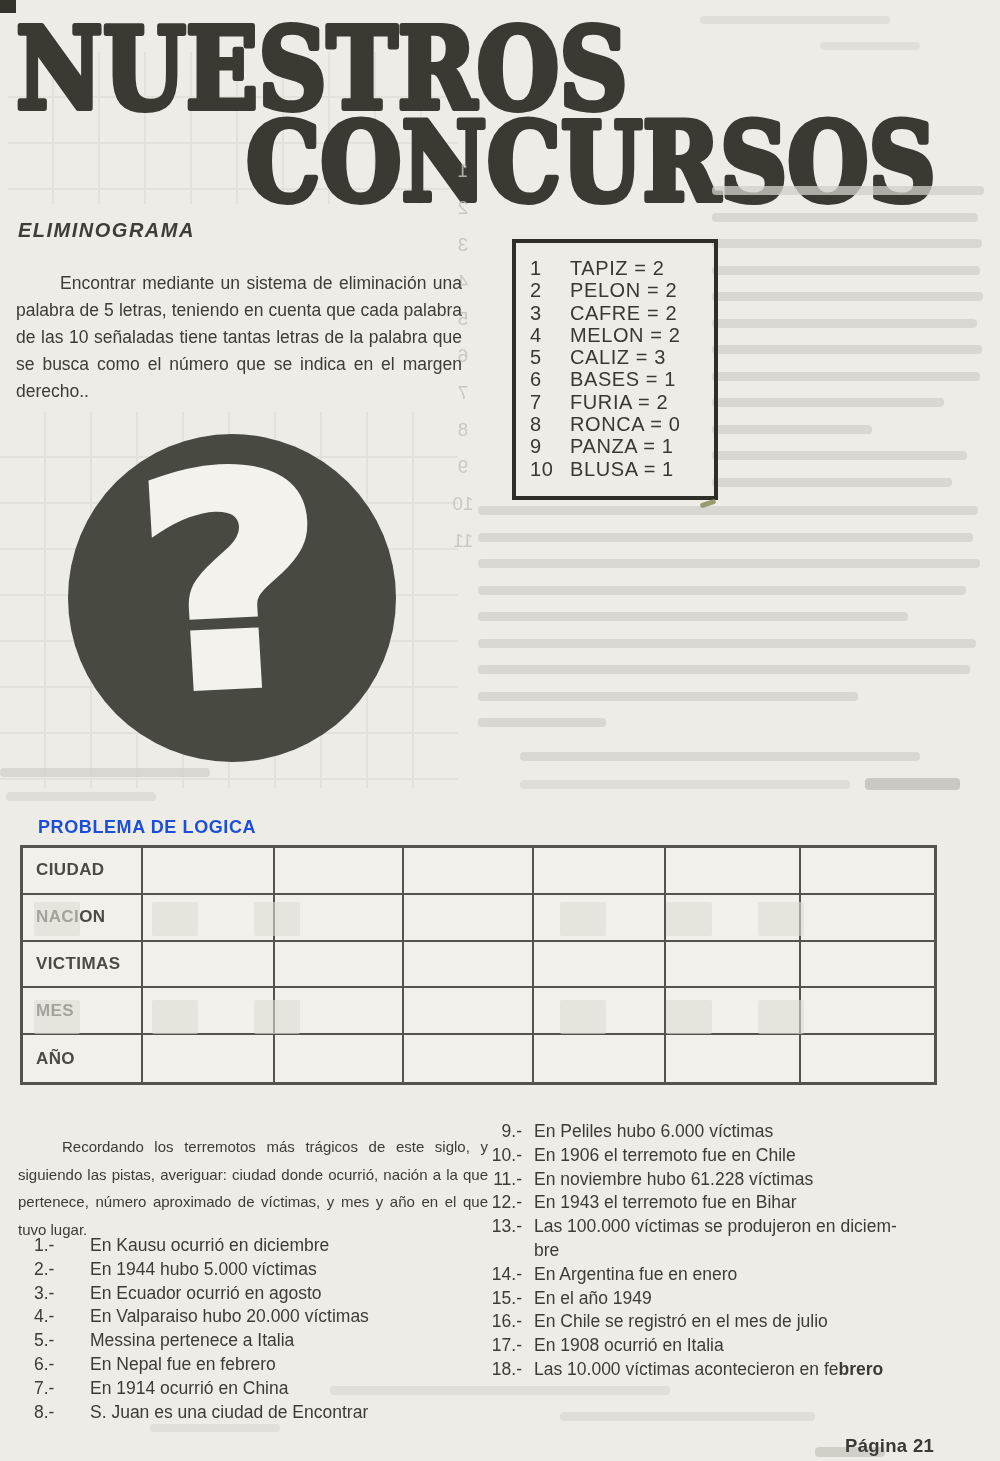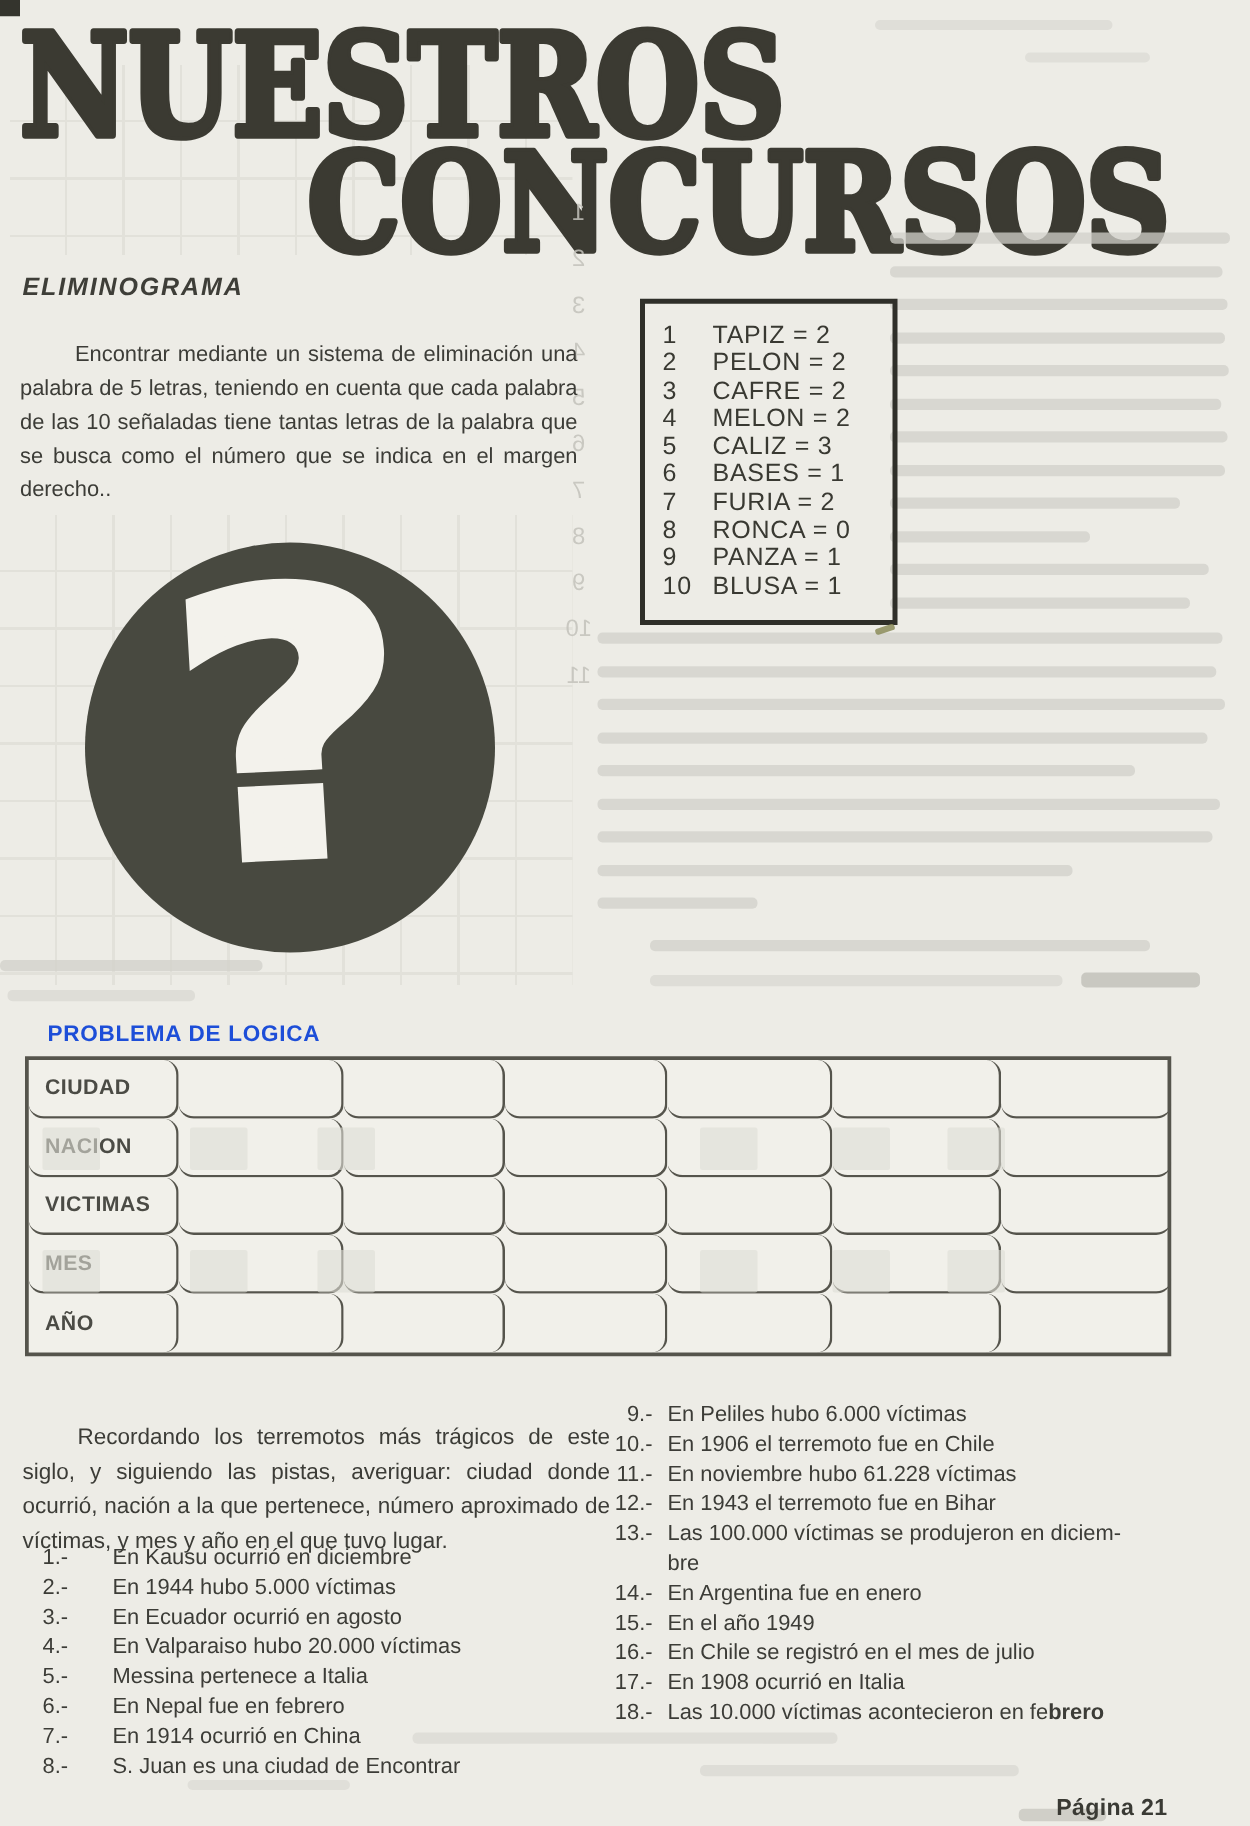--- a/index.html
+++ b/index.html
@@ -52,27 +52,27 @@
     transform:translateY(-14px) scaleX(1.12) rotate(-3deg);line-height:1;}
 
   
   .logica-heading{position:absolute;left:38px;top:817px;font-size:18px;font-weight:bold;
     letter-spacing:.6px;color:#1d4ed8;}
   .logica-table{position:absolute;left:20px;top:845px;width:917px;height:240px;
     box-sizing:border-box;border:3px solid #55544c;
     display:grid;grid-template-columns:120px 132px 129px 130px 132px 135px 136px;
     grid-template-rows:repeat(5,1fr);background:#f1f0ea;}
   .logica-cell{border-right:2.5px solid #55544c;border-bottom:2.5px solid #55544c;
-    display:flex;align-items:center;box-sizing:border-box;border-radius:12px;}
+    display:flex;align-items:center;box-sizing:border-box;}
   .logica-cell.last-col{border-right:none;}
   .logica-cell.last-row{border-bottom:none;}
   .logica-cell.label{padding-left:13px;font-size:17px;font-weight:600;
     letter-spacing:.4px;color:#4b4b45;}
 
-  .logica-intro{position:absolute;left:18px;top:1118px;width:470px;font-size:18px;
+  .logica-intro{position:absolute;left:18px;top:1118px;width:470px;font-size:15px;
     line-height:27.5px;text-align:justify;text-indent:44px;color:#3c3c37;}
 
   .clues{position:absolute;font-size:17.5px;color:#3c3c37;}
   .clues-left{left:28px;top:1234px;width:460px;}
   .clues-right{left:488px;top:1120px;width:482px;}
   .clue-row{display:flex;line-height:23.8px;}
   .clue-row .cnum{flex:0 0 46px;text-align:right;padding-right:12px;box-sizing:border-box;}
   .clues-left .clue-row .cnum{flex:0 0 44px;text-align:left;padding-left:6px;padding-right:0;}
   .clues-left .clue-row .ctext{padding-left:18px;}
   .clue-row .ctext{white-space:pre-line;}

